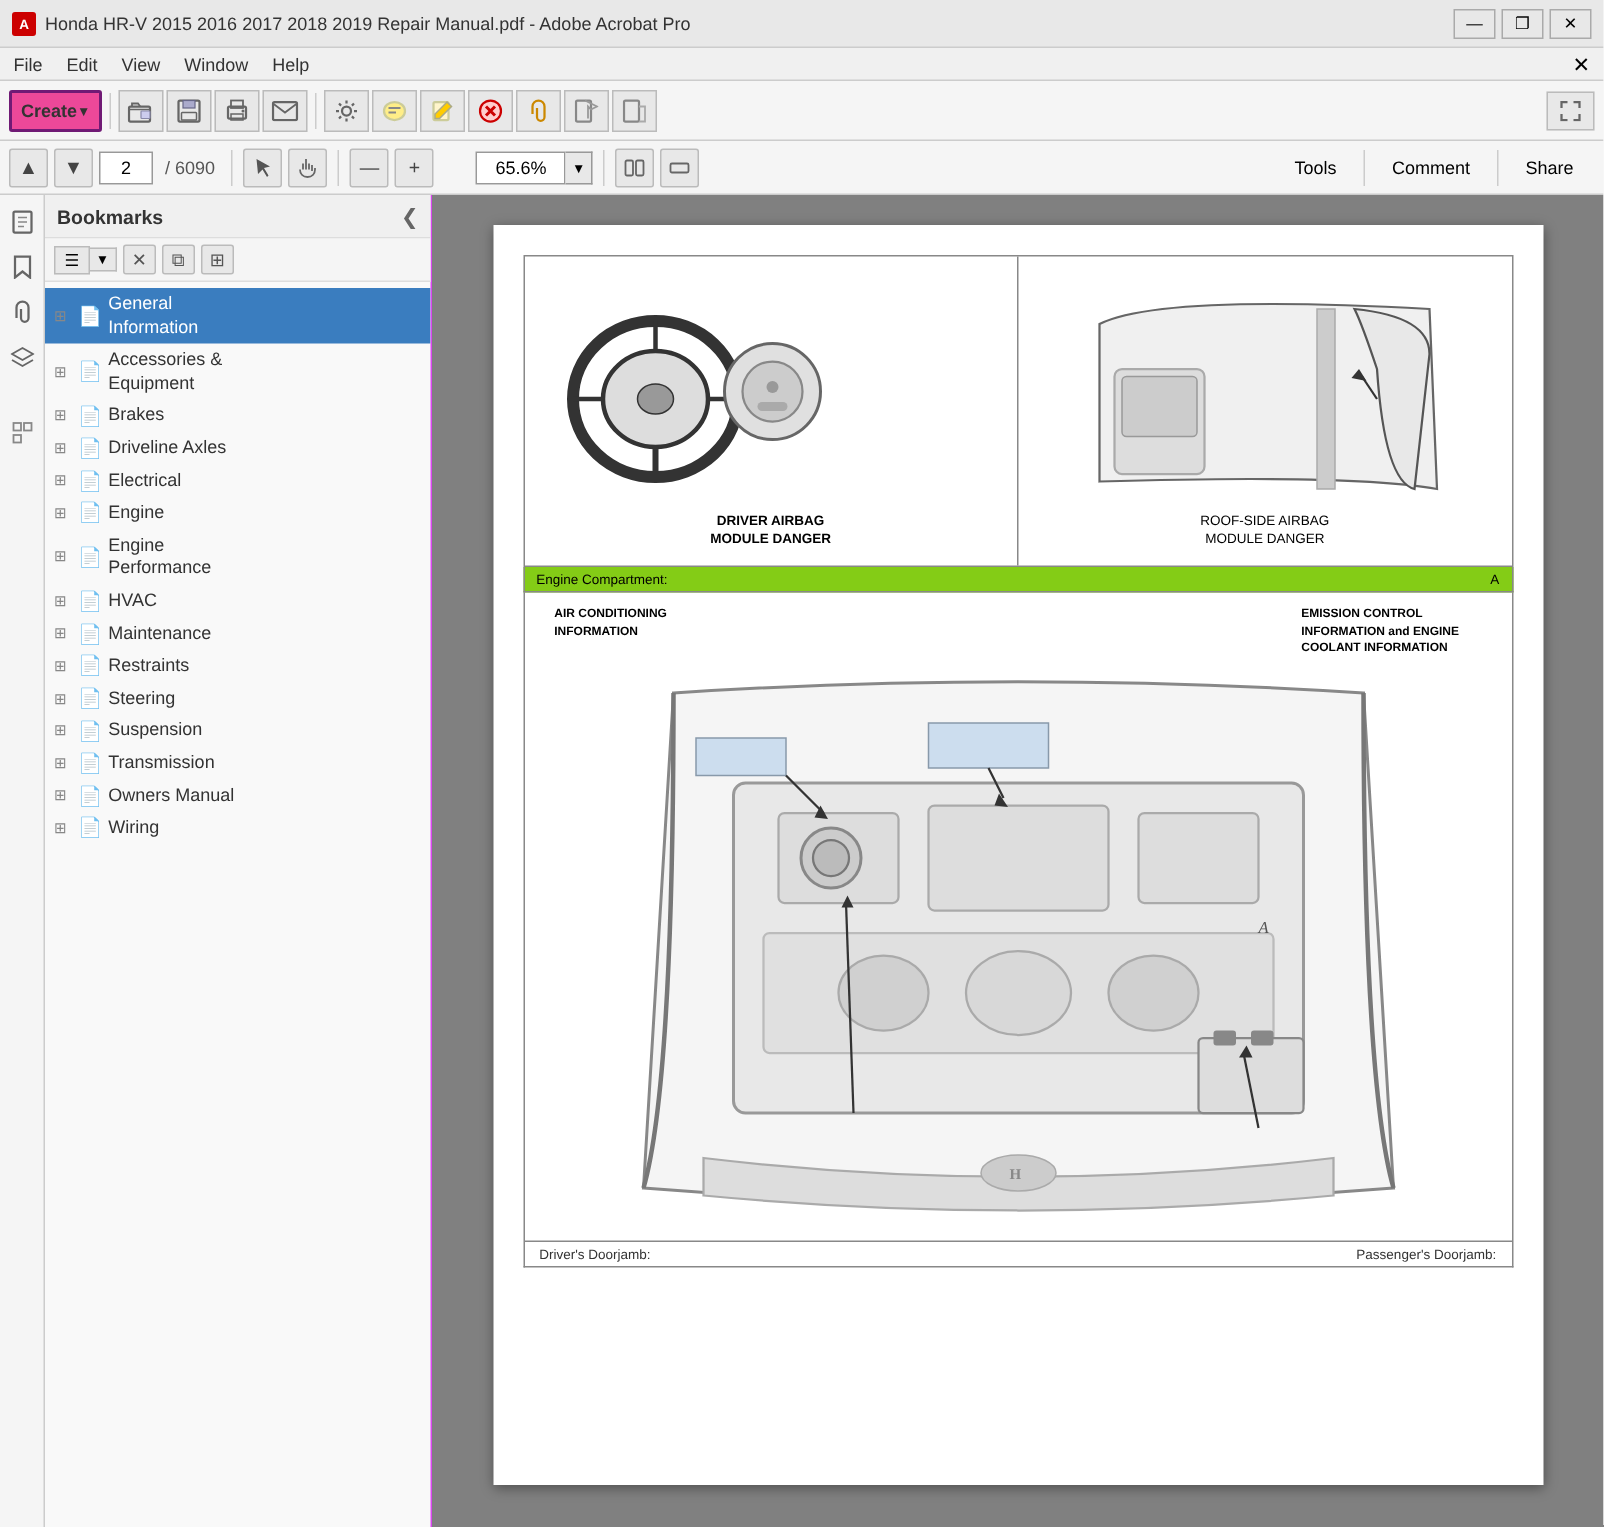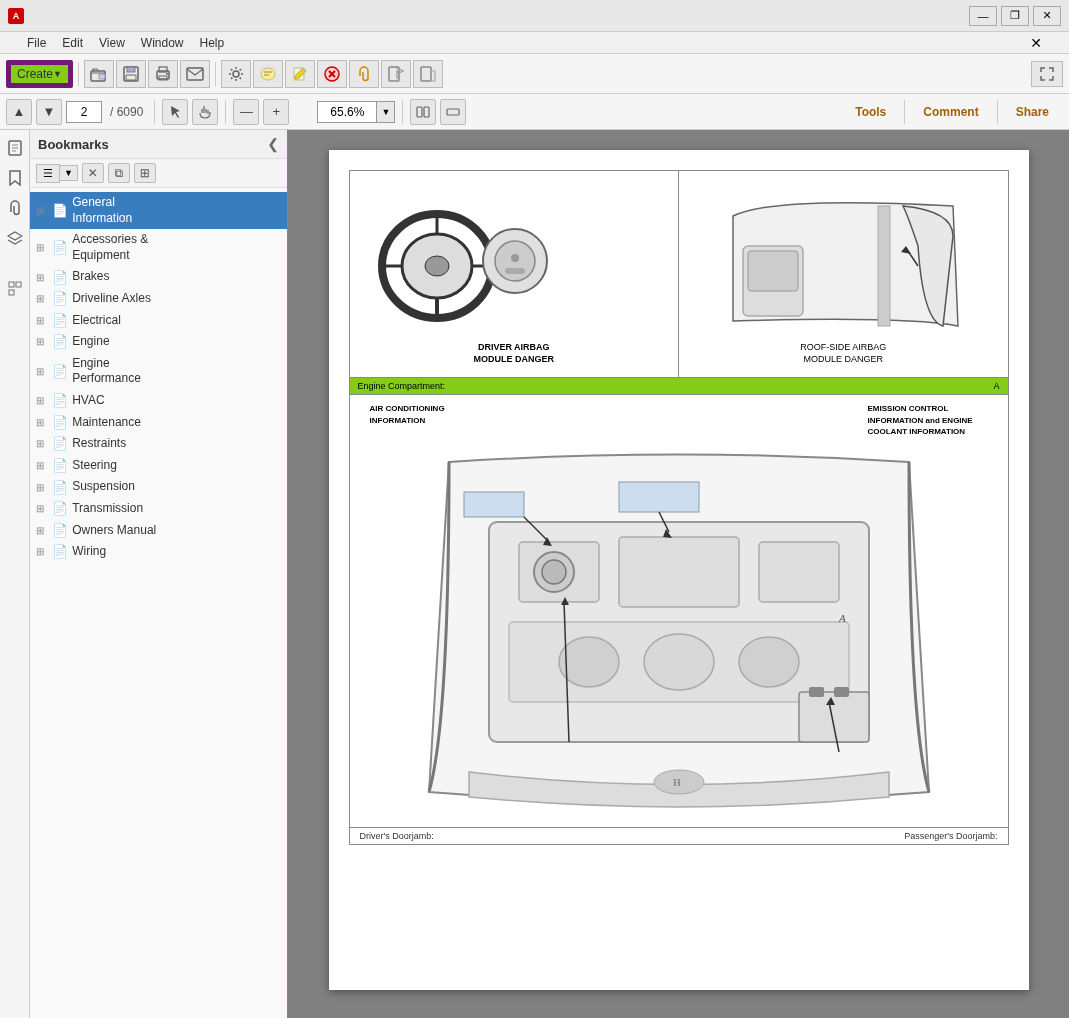--- a/index.html
+++ b/index.html
@@ -13,39 +13,39 @@
     }
     .title-bar-left { display: flex; align-items: center; gap: 6px; }
     .title-icon { width: 16px; height: 16px; background: #c00; border-radius: 2px; display: flex; align-items: center; justify-content: center; color: white; font-size: 9px; font-weight: bold; }
     .title-text { font-size: 12px; color: #333; }
     .title-bar-controls { display: flex; gap: 4px; }
     .title-btn { width: 28px; height: 20px; background: #e8e8e8; border: 1px solid #aaa; cursor: pointer; display: flex; align-items: center; justify-content: center; font-size: 11px; }
 
     
     .menu-bar {
       display: flex; align-items: center; height: 22px; background: #f0f0f0;
-      border-bottom: 1px solid #ccc; padding: 0 21px; gap: 4px;
+      border-bottom: 1px solid #ccc; padding: 0 3px; gap: 4px;
     }
     .menu-item { padding: 2px 6px; font-size: 12px; cursor: pointer; color: #333; }
     .menu-close { margin-left: auto; font-size: 14px; cursor: pointer; padding: 0 6px; }
 
     
     .toolbar {
       display: flex; align-items: center; height: 40px; background: #f5f5f5;
       border-bottom: 1px solid #ccc; padding: 0 6px; gap: 2px;
     }
     .toolbar-btn {
       width: 30px; height: 28px; background: #e8e8e8; border: 1px solid #bbb;
       cursor: pointer; display: flex; align-items: center; justify-content: center;
       font-size: 13px; color: #444;
     }
     .toolbar-create {
-      display: flex; align-items: center; height: 28px; background: #84cc16;
-      border: 5px solid #701a75; border-radius: 2px; padding: 0 6px; gap: 4px; cursor: pointer;
-      font-size: 12px; color: #333;
+      display: flex; align-items: center; height: 28px; background: #ec4899;
+      border: 2px solid #701a75; border-radius: 2px; padding: 0 6px; gap: 4px; cursor: pointer;
+      font-size: 12px; color: #333; font-weight: bold;
     }
     .toolbar-sep { width: 1px; height: 24px; background: #ccc; margin: 0 3px; }
     .toolbar-group { display: flex; align-items: center; gap: 2px; }
 
     
     .nav-toolbar {
       display: flex; align-items: center; height: 36px; background: #f5f5f5;
       border-bottom: 1px solid #ccc; padding: 0 6px; gap: 4px;
     }
     .nav-btn {
@@ -61,22 +61,22 @@
       width: 60px; height: 22px; border: 1px solid #999; text-align: center;
       font-size: 12px; background: white; margin-left: 24px;
     }
     .zoom-dropdown {
       width: 18px; height: 22px; border: 1px solid #999; border-left: none;
       background: #e8e8e8; cursor: pointer; display: flex; align-items: center;
       justify-content: center; font-size: 9px;
     }
     .nav-right { margin-left: auto; display: flex; gap: 2px; }
     .nav-right-btn {
-      padding: 4px 14px; font-size: 12px; color: #a16207; cursor: pointer;
-      border: none; background: transparent; font-weight: bold;
+      padding: 4px 14px; font-size: 12px; color: #000000; cursor: pointer;
+      border: none; background: transparent; font-weight: normal;
     }
     .nav-right-sep { width: 1px; height: 24px; background: #ccc; margin: 0 2px; }
 
     
     .main-area { display: flex; height: calc(1018px - 32px - 22px - 40px - 36px); }
 
     
     .left-icons {
       width: 30px; background: #f5f5f5; border-right: 1px solid #ccc;
       display: flex; flex-direction: column; align-items: center; padding-top: 6px; gap: 6px;
@@ -137,20 +137,21 @@
     ::-webkit-scrollbar { width: 14px; }
     ::-webkit-scrollbar-track { background: #f0f0f0; }
     ::-webkit-scrollbar-thumb { background: #bbb; border: 1px solid #aaa; }
   </style>
 </head>
 <body>
 
 <div class="title-bar">
   <div class="title-bar-left">
     <div class="title-icon">A</div>
+    <span class="title-text">Honda HR-V 2015 2016 2017 2018 2019 Repair Manual.pdf - Adobe Acrobat Pro</span>
   </div>
   <div class="title-bar-controls">
     <button class="title-btn">—</button>
     <button class="title-btn">❐</button>
     <button class="title-btn">✕</button>
   </div>
 </div>
 
 <div class="menu-bar">
   <span class="menu-item">File</span>

